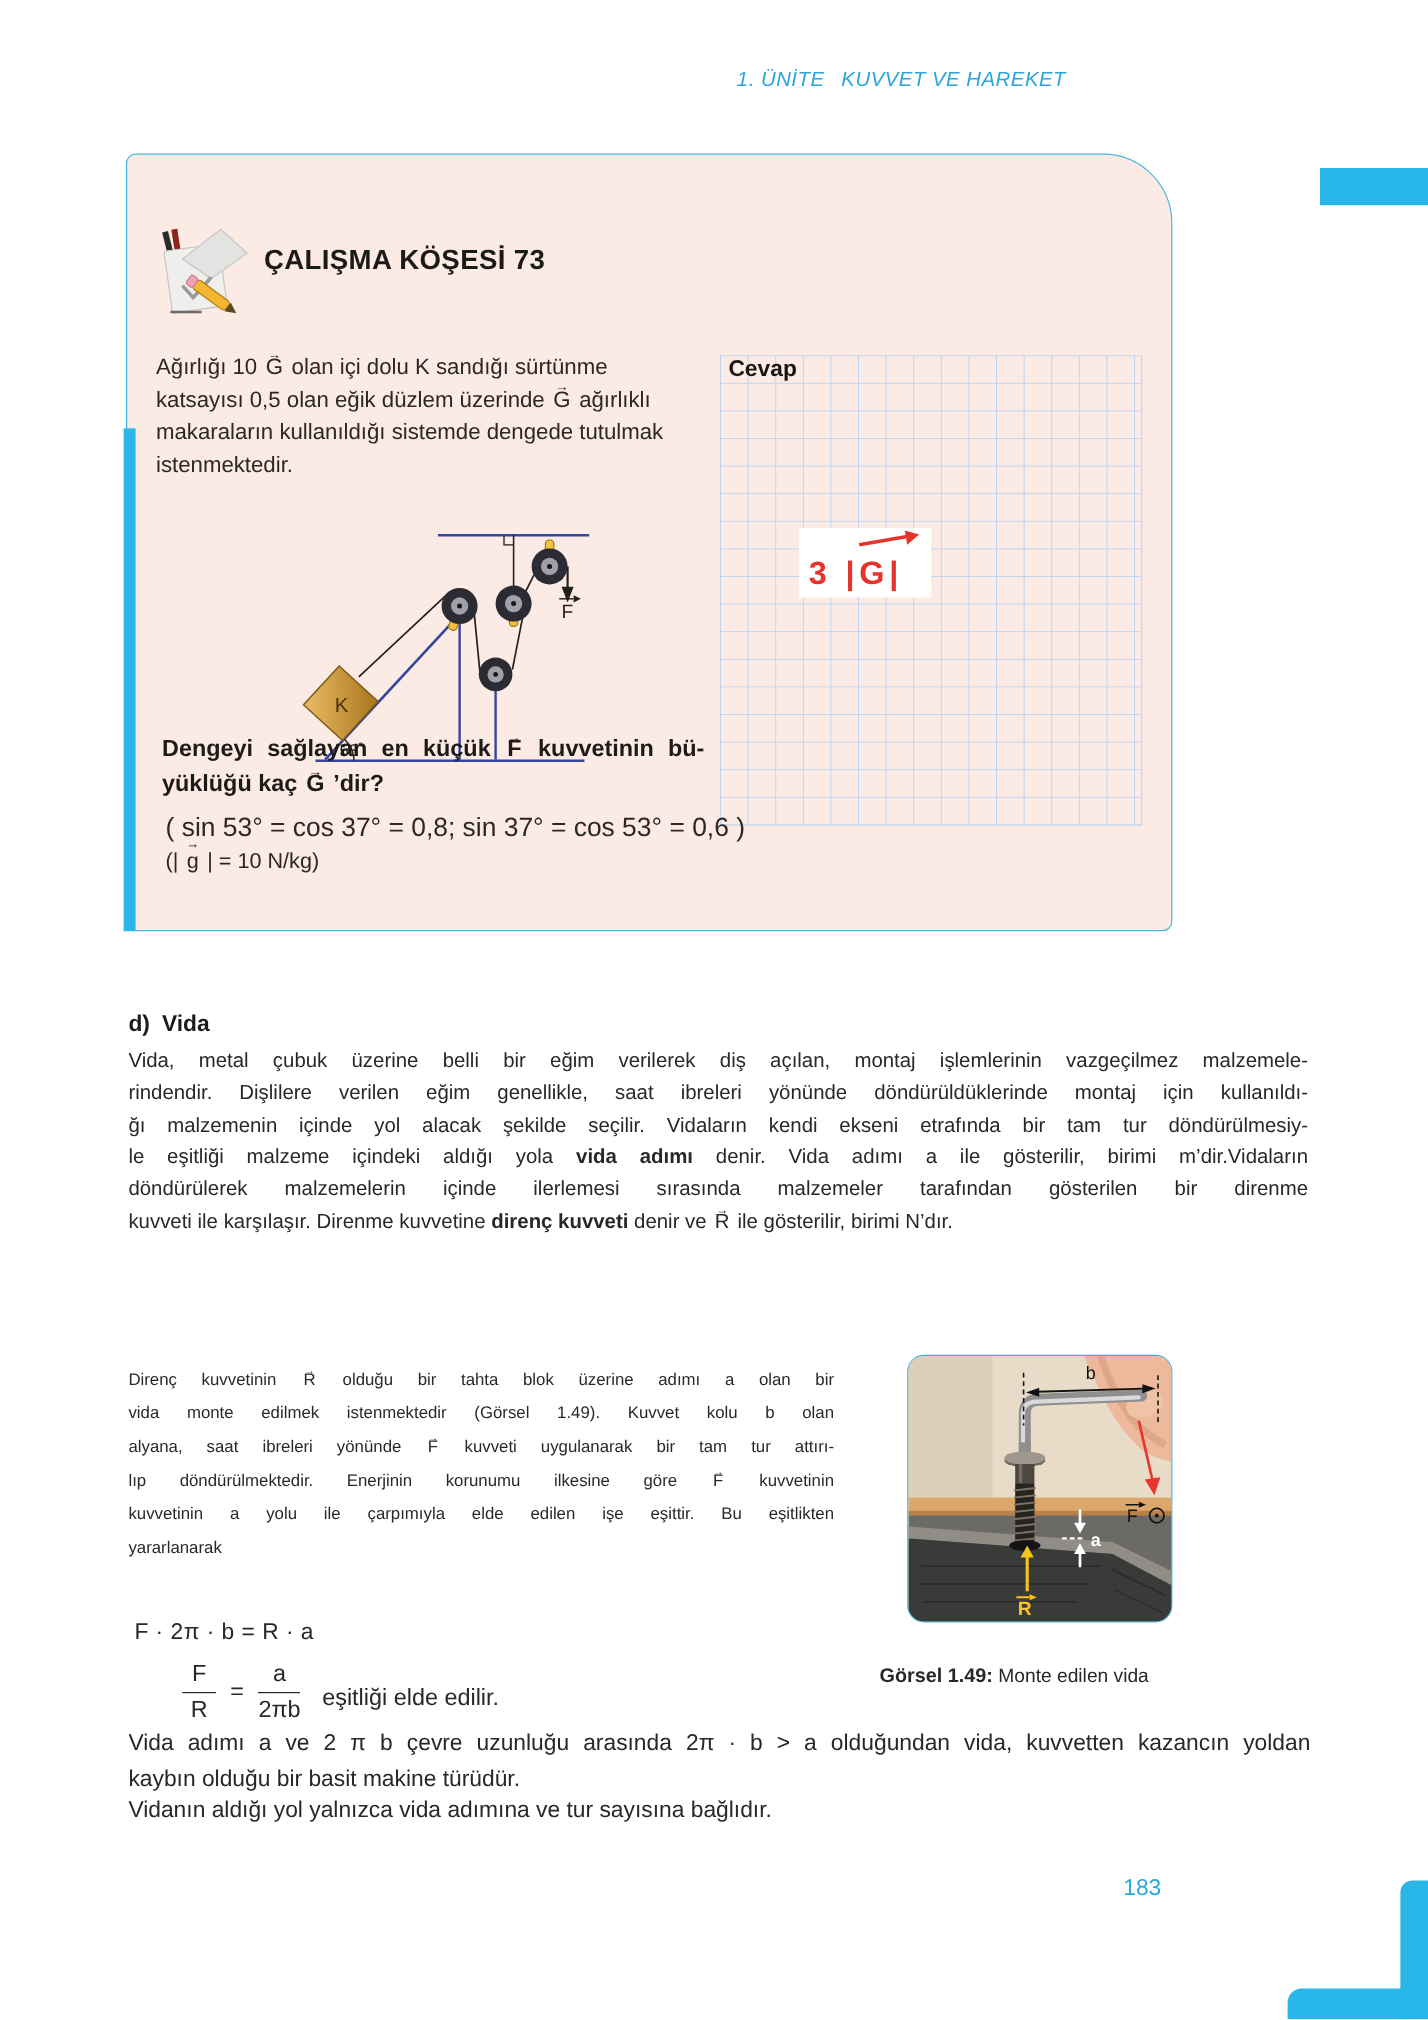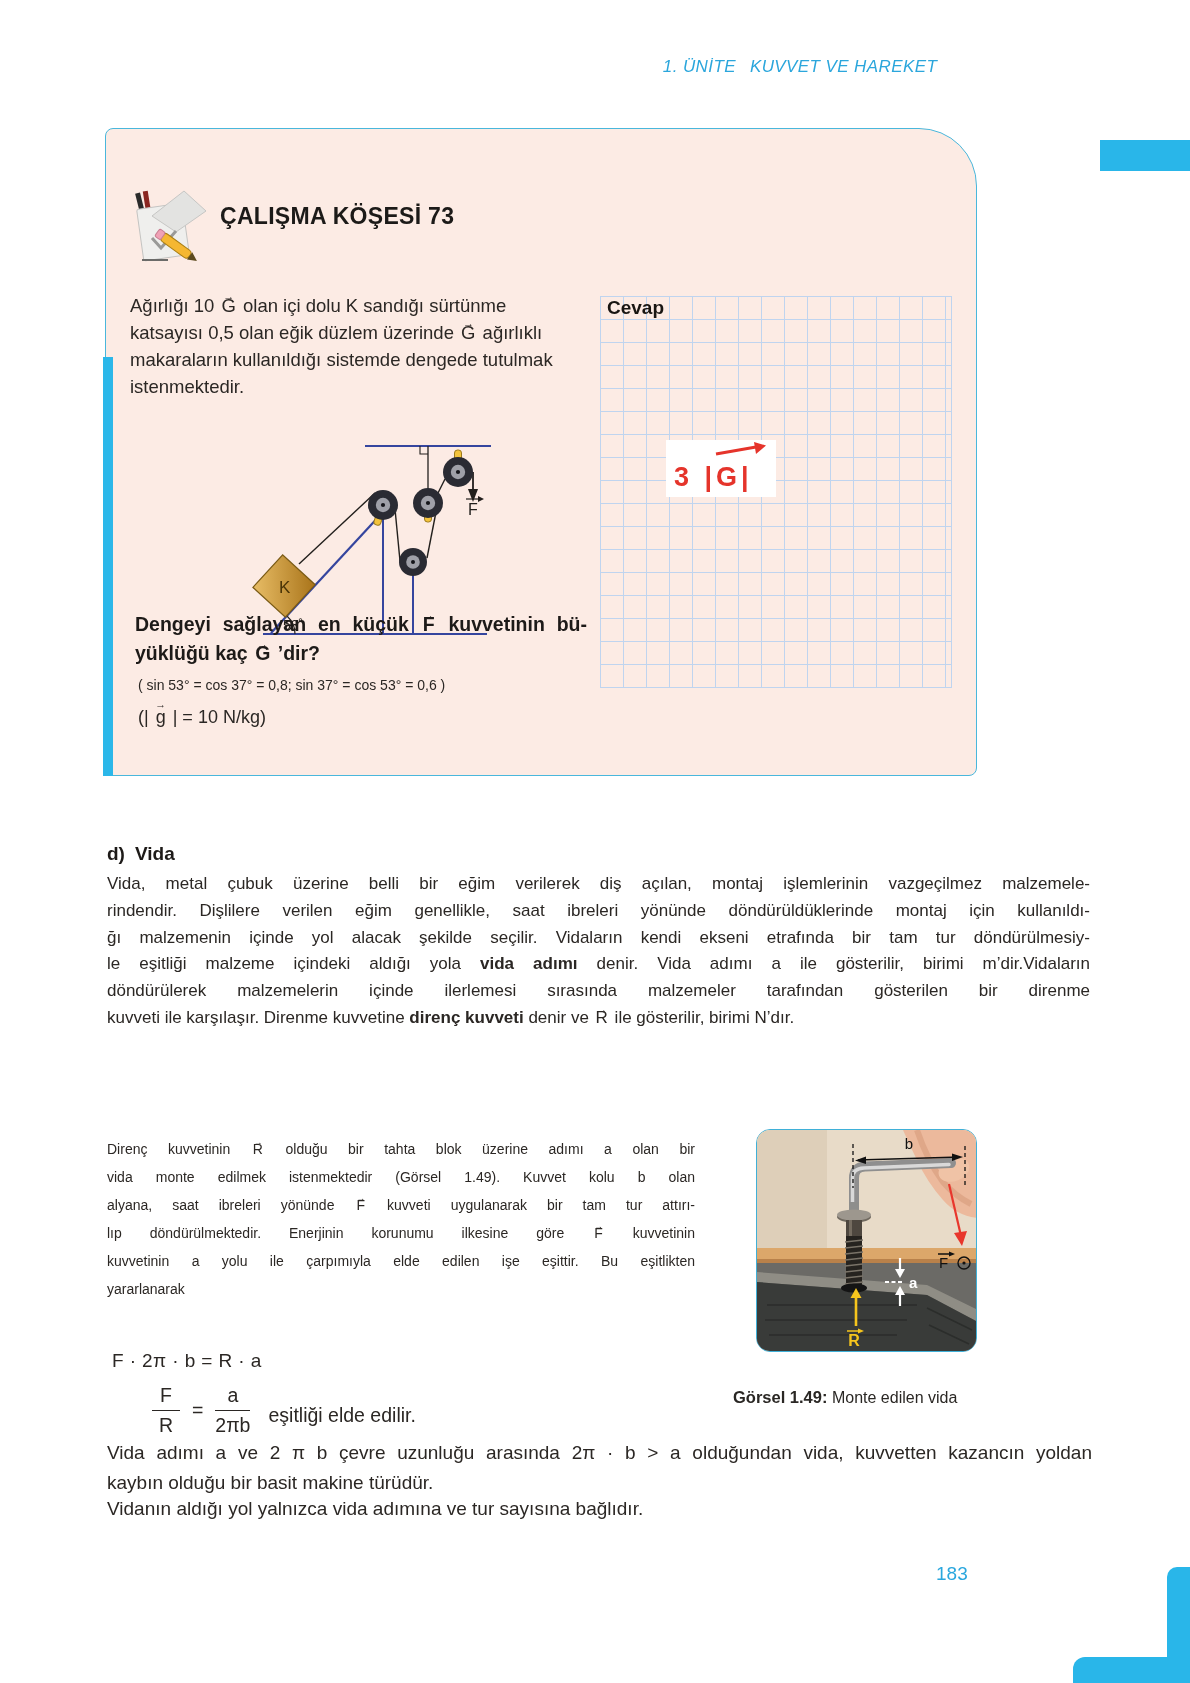--- a/index.html
+++ b/index.html
@@ -1,35 +1,35 @@
 <!DOCTYPE html>
 <html lang="tr"><head>
 <meta charset="utf-8">
 <style>
   html,body{margin:0;padding:0;background:#fff;}
   #page{position:relative;width:1190px;height:1683px;background:#ffffff;
         font-family:"Liberation Sans",sans-serif;color:#272421;overflow:hidden;}
   [data-interactable]{box-sizing:border-box;}
 
   
-  .unit-header{position:absolute;top:57px;left:600px;width:386px;text-align:center;
+  .unit-header{position:absolute;top:57px;left:600px;width:386px;text-align:left;
                font-style:italic;font-size:17px;color:#2ba6dc;letter-spacing:.4px;}
   .unit-header span{margin-left:14px;}
   .top-tab{position:absolute;left:1100px;top:140px;width:90px;height:31px;background:#29b6e9;}
 
   
   .panel{position:absolute;left:105px;top:128px;width:872px;height:648px;
          background:#fcebe4;border:1.5px solid #49b7dc;
          border-radius:8px 58px 8px 8px;}
   .panel-bar{position:absolute;left:103px;top:357px;width:10px;height:419px;background:#2bb7e9;}
   .ws-icon{position:absolute;left:128px;top:186px;width:80px;height:84px;}
   .ws-title{position:absolute;left:220px;top:203px;font-size:23px;font-weight:bold;color:#1c1a18;letter-spacing:.3px;}
   .ws-problem{position:absolute;left:130px;top:292px;width:470px;font-size:18.5px;line-height:27px;color:#2b2724;}
   .ws-question{position:absolute;left:135px;top:610px;width:452px;font-size:19.5px;font-weight:bold;line-height:29px;color:#1d1a18;}
-  .ws-given1{position:absolute;left:138px;top:677px;font-size:14px;color:#2b2724;}
+  .ws-given1{position:absolute;left:138px;top:677px;font-size:22px;color:#2b2724;}
   .ws-given2{position:absolute;left:138px;top:707px;font-size:18px;color:#2b2724;}
   .tline{white-space:normal;}
   .jl{text-align:justify;text-align-last:justify;}
 
   
   .grid{position:absolute;left:600px;top:296px;width:352px;height:392px;
         background-image:linear-gradient(#bfd4ef 1px,transparent 1px),
                          linear-gradient(90deg,#bfd4ef 1px,transparent 1px);
         background-size:23px 23px;border-right:1px solid #bfd4ef;border-bottom:1px solid #bfd4ef;}
   .cevap{position:absolute;left:607px;top:297px;font-size:19px;font-weight:bold;color:#181512;}

